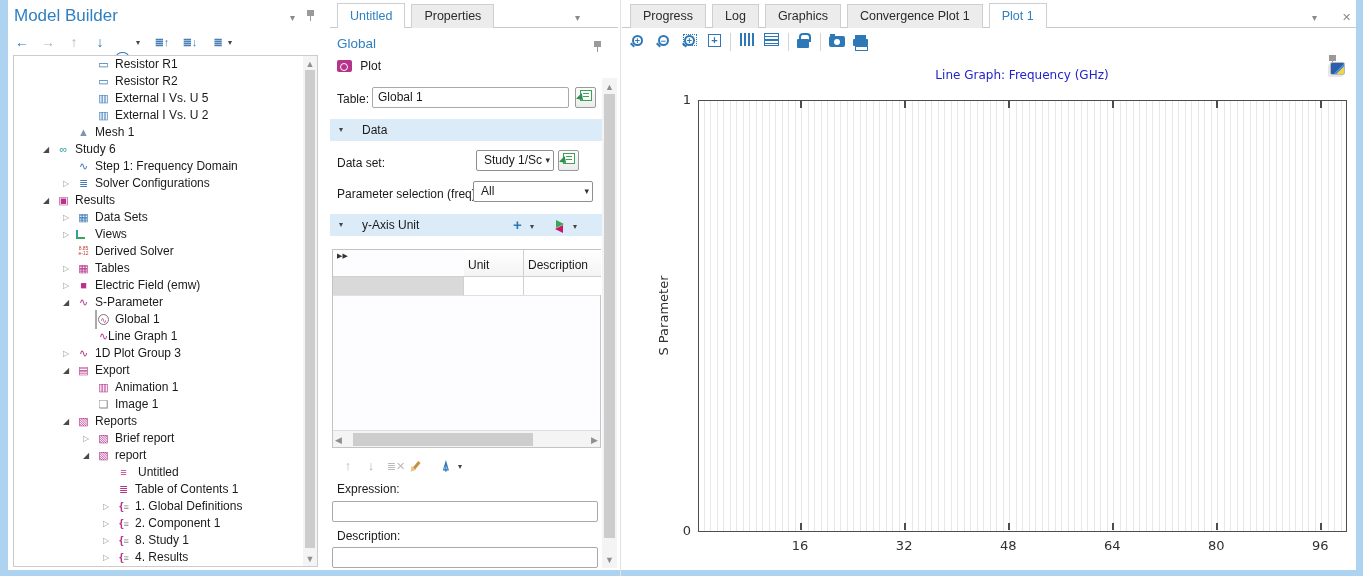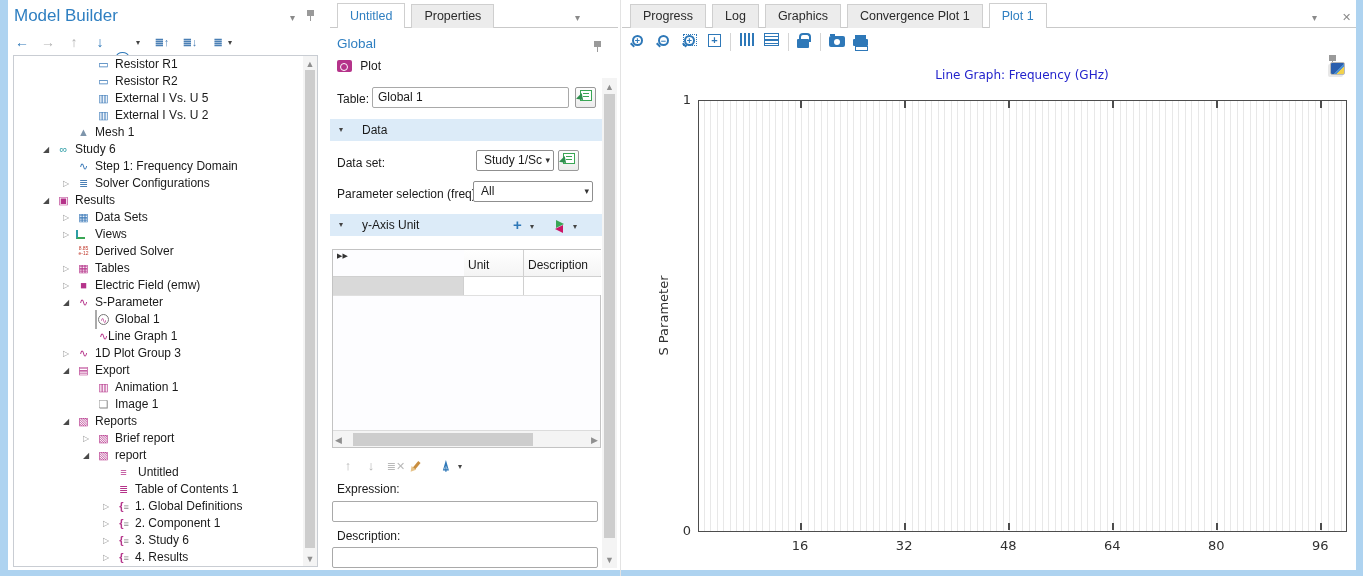--- a/index.html
+++ b/index.html
@@ -319,21 +319,21 @@
           <span class="tr-arrow col" style="left: 86px;">▷</span>
           <span style="position: absolute; left: 102px; top: 0px; height: 17px;">
             <span class="ticon" style="left: 0px;"><span class="seccurl">{</span><span class="seclines">≡</span></span>
             <span class="tr-label" style="left: 19px; white-space: nowrap; padding-right: 4px;">2. Component 1</span>
           </span>
         </div>
         <div class="tree-row">
           <span class="tr-arrow col" style="left: 86px;">▷</span>
           <span style="position: absolute; left: 102px; top: 0px; height: 17px;">
             <span class="ticon" style="left: 0px;"><span class="seccurl">{</span><span class="seclines">≡</span></span>
-            <span class="tr-label" style="left: 19px; white-space: nowrap; padding-right: 4px;">3. Study 6</span>
+            <span class="tr-label" style="left: 19px; white-space: nowrap; padding-right: 4px;">8. Study 1</span>
           </span>
         </div>
         <div class="tree-row">
           <span class="tr-arrow col" style="left: 86px;">▷</span>
           <span style="position: absolute; left: 102px; top: 0px; height: 17px;">
             <span class="ticon" style="left: 0px;"><span class="seccurl">{</span><span class="seclines">≡</span></span>
             <span class="tr-label" style="left: 19px; white-space: nowrap; padding-right: 4px;">4. Results</span>
           </span>
         </div>
       </div>

